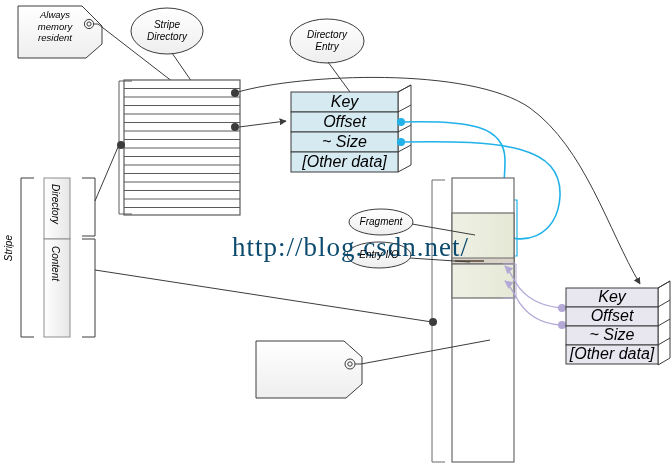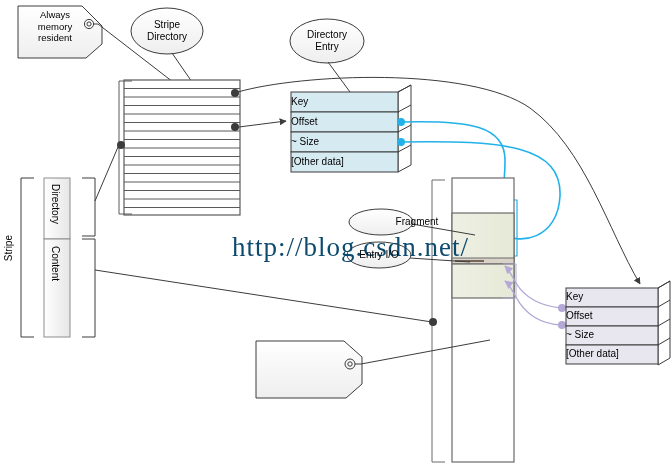--- a/index.html
+++ b/index.html
@@ -1,25 +1,25 @@
 <!DOCTYPE html>
 <html><head>
 <meta charset="utf-8">
 <style>
   html,body{margin:0;padding:0;background:#ffffff;}
   body{font-family:"Liberation Sans", sans-serif;}
   #stage{position:relative;width:672px;height:469px;overflow:hidden;background:#fff;}
   #vec{position:absolute;left:0;top:0;width:672px;height:469px;}
 
-  .lbl{position:absolute;white-space:pre;color:#000;}
+  .lbl{position:absolute;white-space:pre;color:#000;font-style:italic;}
 
   
   .ell-text{font-size:10px;line-height:11.5px;text-align:center;}
   .tag-text{font-size:9.5px;line-height:11.5px;text-align:center;}
-  .tbl-text{font-size:10px;line-height:12px;text-align:left;}
+  .tbl-text{font-size:16px;line-height:12px;text-align:center;}
   .vert{writing-mode:vertical-rl;text-orientation:mixed;font-size:10px;}
   .vert-l{writing-mode:vertical-rl;transform:rotate(180deg);font-size:10px;}
   .watermark{position:absolute;left:232px;top:232px;font-family:"Liberation Serif",serif;
     font-size:27px;color:#0c4a6e;letter-spacing:1px;white-space:nowrap;pointer-events:none;}
 </style>
 </head>
 <body>
 
 <div id="stage">
 
@@ -215,17 +215,17 @@
 
   <div class="lbl tbl-text" style="left:566px;top:291px;width:92px;">Key</div>
   <div class="lbl tbl-text" style="left:566px;top:310px;width:92px;">Offset</div>
   <div class="lbl tbl-text" style="left:566px;top:329px;width:92px;">~ Size</div>
   <div class="lbl tbl-text" style="left:566px;top:348px;width:92px;">[Other data]</div>
 
   <div class="lbl vert-l" style="left:3px;top:235px;">Stripe</div>
   <div class="lbl vert" style="left:50px;top:184px;">Directory</div>
   <div class="lbl vert" style="left:50px;top:246px;">Content</div>
 
-  <div class="lbl ell-text" style="left:351px;top:216px;width:60px;padding-left:36px;">Fragment</div>
+  <div class="lbl ell-text" style="left:351px;top:216px;width:60px;">Fragment</div>
   <div class="lbl ell-text" style="left:349px;top:249px;width:60px;">Entry I/O</div>
 
 
 </div>
 
 </body></html>

